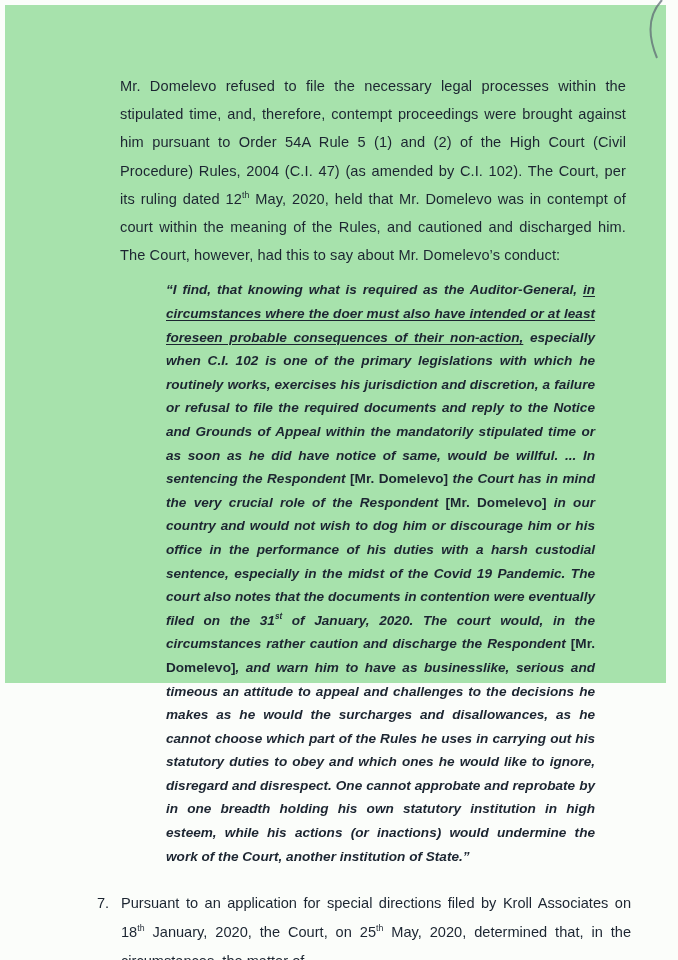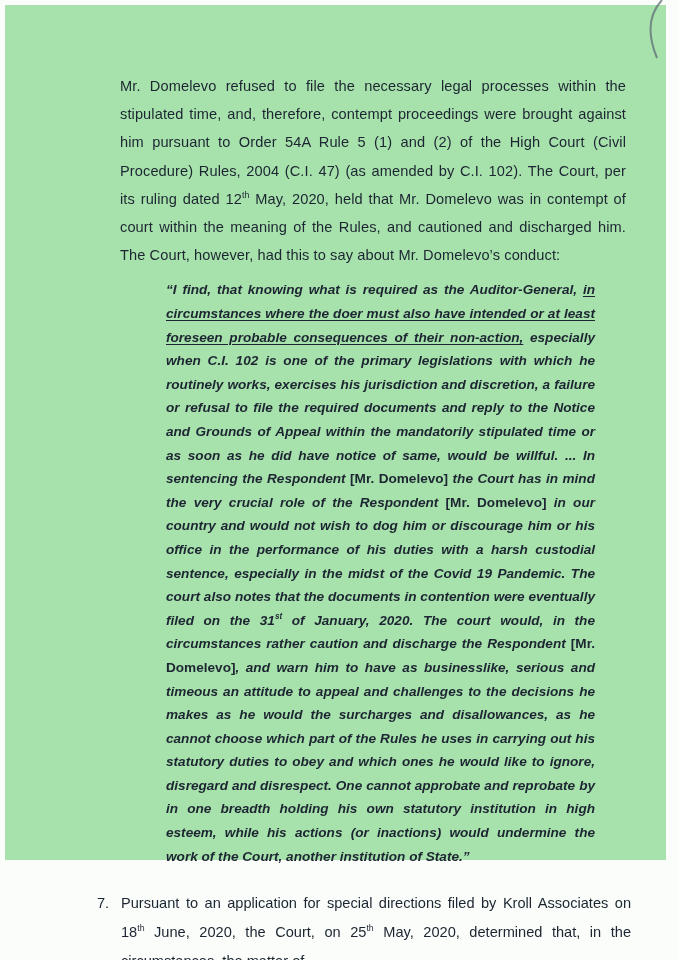--- a/index.html
+++ b/index.html
@@ -7,21 +7,21 @@
   body {
     position: relative;
     overflow: hidden;
     background: var(--paper, #fbfdfa);
     color: var(--ink, #1c2531);
     font-family: "Liberation Sans", sans-serif;
   }
   .page {
     position: absolute;
     left: 5px; top: 5px;
-    width: 661px; height: 855px;
+    width: 661px; height: 678px;
     background: var(--bg, #a7e2ac);
   }
   .intro {
     margin: 67px 40px 0 115px;
     font-size: 14.6px;
     line-height: 28.2px;
     text-align: justify;
     letter-spacing: 0.1px;
   }
   .quote {
@@ -51,21 +51,21 @@
 </head>
 <body>
 
 <div class="page">
   <p class="intro"><span>Mr. Domelevo refused to file the necessary legal processes within the stipulated time, and, therefore, contempt proceedings were brought against him pursuant to Order 54A Rule 5 (1) and (2) of the High Court (Civil Procedure) Rules, 2004 (C.I. 47) (as amended by C.I. 102). The Court, per its ruling dated 12</span><span class="seg-sup">th</span><span> May, 2020, held that Mr. Domelevo was in contempt of court within the meaning of the Rules, and cautioned and discharged him. The Court, however, had this to say about Mr. Domelevo’s conduct:</span></p>
 
   <blockquote class="quote"><span>“I find, that knowing what is required as the Auditor-General, </span><span class="seg-u">in circumstances where the doer must also have intended or at least foreseen probable consequences of their non-action,</span><span> especially when C.I. 102 is one of the primary legislations with which he routinely works, exercises his jurisdiction and discretion, a failure or refusal to file the required documents and reply to the Notice and Grounds of Appeal within the mandatorily stipulated time or as soon as he did have notice of same, would be willful. ... In sentencing the Respondent </span><span class="seg-roman">[Mr. Domelevo]</span><span> the Court has in mind the very crucial role of the Respondent </span><span class="seg-roman">[Mr. Domelevo]</span><span> in our country and would not wish to dog him or discourage him or his office in the performance of his duties with a harsh custodial sentence, especially in the midst of the Covid 19 Pandemic. The court also notes that the documents in contention were eventually filed on the 31</span><span class="seg-sup">st</span><span> of January, 2020. The court would, in the circumstances rather caution and discharge the Respondent </span><span class="seg-roman">[Mr. Domelevo]</span><span>, and warn him to have as businesslike, serious and timeous an attitude to appeal and challenges to the decisions he makes as he would the surcharges and disallowances, as he cannot choose which part of the Rules he uses in carrying out his statutory duties to obey and which ones he would like to ignore, disregard and disrespect. One cannot approbate and reprobate by in one breadth holding his own statutory institution in high esteem, while his actions (or inactions) would undermine the work of the Court, another institution of State.”</span></blockquote>
 
   <div class="para7">
     <span class="num">7.</span>
-    <p class="body"><span>Pursuant to an application for special directions filed by Kroll Associates on 18</span><span class="seg-sup">th</span><span> June, 2020, the Court, on 25</span><span class="seg-sup">th</span><span> May, 2020, determined that, in the circumstances, the matter of</span></p>
+    <p class="body"><span>Pursuant to an application for special directions filed by Kroll Associates on 18</span><span class="seg-sup">th</span><span> January, 2020, the Court, on 25</span><span class="seg-sup">th</span><span> May, 2020, determined that, in the circumstances, the matter of</span></p>
   </div>
 
   <div class="pagenum">8</div>
 </div>
 
 <div class="edge-artifact">
   <svg width="40" height="60" viewBox="0 0 40 60" aria-hidden="true">
     <path d="M30 0 C 17 14, 15 34, 25 58" fill="none" stroke="#5a6470" stroke-width="2" opacity="0.7"></path>
   </svg>
 </div>

